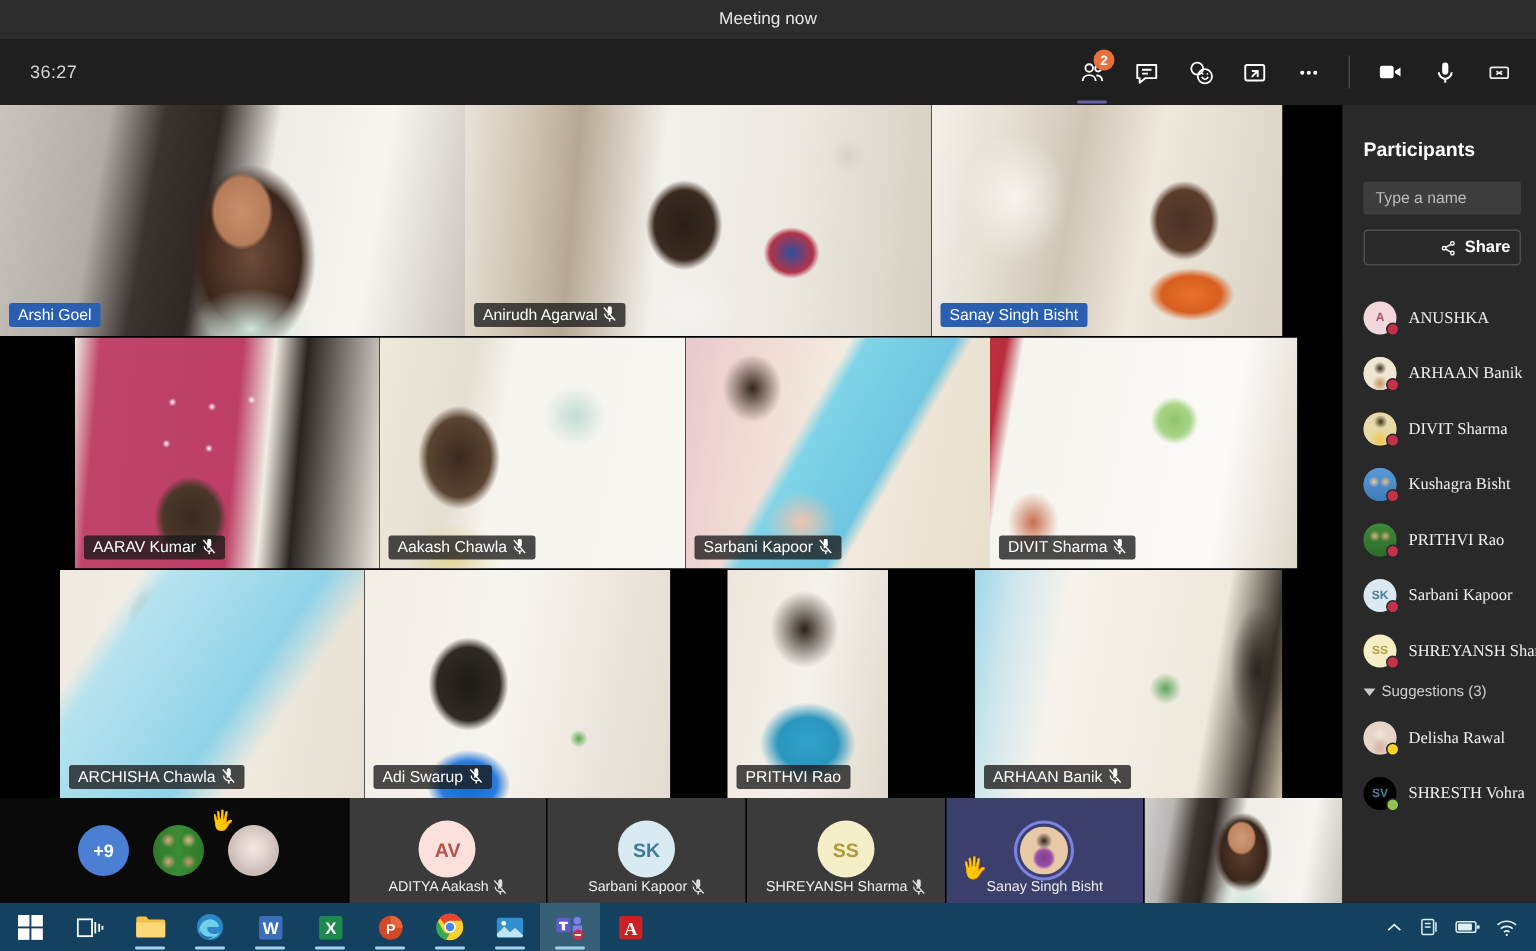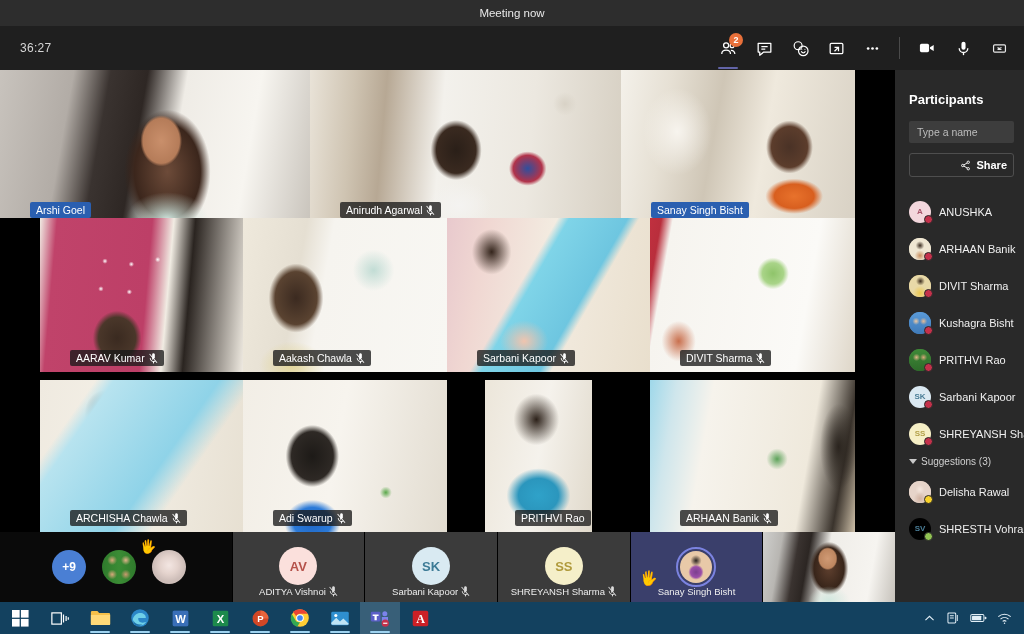--- a/index.html
+++ b/index.html
@@ -56,25 +56,24 @@
     overflow: hidden;
   }
   .grid-row { position: absolute; left: 0; width: 895px; display: flex; }
   .tile {
     position: relative; overflow: hidden; background: #000;
     flex: 0 0 auto;
   }
   .tile .vid { position: absolute; inset: 0; }
   .namelabel {
     position: absolute; left: 6px; bottom: 6px;
-    display: flex; align-items: center; gap: 4px;
+    display: flex; align-items: flex-start; gap: 4px;
     padding: 2px 6px; border-radius: 2px;
     font-size: 10.5px; color: #fff; white-space: nowrap;
     max-width: 92%;
-    margin-left: 24px;
   }
   .namelabel.dark { background: rgba(25,25,25,.78); }
   .namelabel.blue { background: #2a5fb0; }
   .mutedmic { width: 9px; height: 11px; flex: 0 0 auto; }
 
   
   .filmstrip {
     position: absolute; left: 0; top: 532px;
     width: 895px; height: 70px; background: #000;
     display: flex; align-items: stretch;
@@ -155,21 +154,21 @@
   }
   .p-av .pic { position: absolute; inset: 0; border-radius: 50%; overflow: hidden; }
   .p-dot {
     position: absolute; right: -2px; bottom: -1px;
     width: 9px; height: 9px; border-radius: 50%;
     border: 1.5px solid #292929;
   }
   .p-dot.busy { background: #c4314b; }
   .p-dot.away { background: #f8d22a; }
   .p-dot.avail { background: #92c353; }
-  .p-name { color: #f0f0f0; font-size: 11px; white-space: nowrap; }
+  .p-name { color: #f0f0f0; font-size: 11px; white-space: nowrap; font-family: Liberation Serif, serif; }
 
   
   .taskbar {
     position: absolute; left: 0; bottom: 0;
     width: 1024px; height: 32px; background: #13415f;
     display: flex; align-items: center;
   }
   .tk { width: 40px; height: 32px; display: flex; align-items: center; justify-content: center;
         position: relative; cursor: pointer; }
   .tk.sel { background: rgba(255,255,255,.16); }
@@ -298,21 +297,21 @@
         <div class="vid" style="background:linear-gradient(100deg,#f4f1ea 0%,#e6e0d4 20%,#cfc6b6 40%,#efe9dd 60%,#d8d1c4 100%);"></div>
         <div class="vid" style="background:radial-gradient(ellipse 44px 56px at 24% 40%, #f7f4ee 0%, rgba(247,244,238,0) 78%);"></div>
         <div class="vid" style="background:radial-gradient(ellipse 30px 34px at 72% 50%, #4a3226 0%, #5c3d2c 60%, rgba(0,0,0,0) 78%);"></div>
         <div class="vid" style="background:radial-gradient(ellipse 36px 22px at 74% 82%, #e8722c 0%, #d85f1f 55%, rgba(0,0,0,0) 80%);"></div>
         <div class="namelabel blue">
           <span>Sanay  Singh Bisht</span>
         </div>
       </div>
     </div>
 
-    <div class="grid-row" style="top:148px;height:154px;">
+    <div class="grid-row" style="top:155px;height:154px;padding-left:10px;">
 
       <div class="tile" style="width:40px;height:154px;background:#000;"></div>
 
       <div class="tile" style="width:203px;height:154px;">
         <div class="vid" style="background:linear-gradient(95deg,#f0ebe3 0%,#c0436a 8%,#bd3f67 52%,#f1ece3 62%,#2a2420 72%,#efeae1 100%);"></div>
         <div class="vid" style="background:radial-gradient(ellipse 32px 36px at 38% 78%, #3a2a20 0%, #4a372a 58%, rgba(0,0,0,0) 76%);"></div>
         <div class="vid" style="background:radial-gradient(circle 3px at 32% 28%, #fff 0%, rgba(255,255,255,0) 90%),radial-gradient(circle 3px at 45% 30%, #fff 0%, rgba(255,255,255,0) 90%),radial-gradient(circle 3px at 58% 27%, #fff 0%, rgba(255,255,255,0) 90%),radial-gradient(circle 3px at 30% 46%, #fff 0%, rgba(255,255,255,0) 90%),radial-gradient(circle 3px at 44% 48%, #fff 0%, rgba(255,255,255,0) 90%);"></div>
         <div class="namelabel dark">
           <span>AARAV Kumar</span>
           <svg class="mutedmic" viewBox="0 0 12 14" fill="#fff">
@@ -448,21 +447,21 @@
 
       <div class="fs-av">
         <span class="hand">🖐</span>
         <div class="inner" style="background:radial-gradient(circle 16px at 50% 45%,#f3e6e2 0%,#e4d3cd 55%,#cdbdb8 100%);"></div>
       </div>
     </div>
 
     <div class="fs-tile">
       <div class="fs-circle" style="background:#fbe0dc;color:#b5524a;">AV</div>
       <div class="fs-name">
-        <span>ADITYA Vishnoi</span>
+        <span>ADITYA Aakash</span>
         <svg class="mutedmic" viewBox="0 0 12 14" fill="#ddd">
           <path d="M4.2 1.6A1.8 1.8 0 0 1 7.8 1.8v4.4L4.2 8.9z"></path>
             <path d="M2 6.4a4 4 0 0 0 6.3 3.2l.8.9A5.1 5.1 0 0 1 1 6.4z"></path>
             <rect x="5.3" y="10.9" width="1.4" height="2.6"></rect>
             <path d="M1.2 0.6l10 11.6-.9.8L.3 1.4z"></path>
         </svg>
       </div>
     </div>
 
     <div class="fs-tile">

